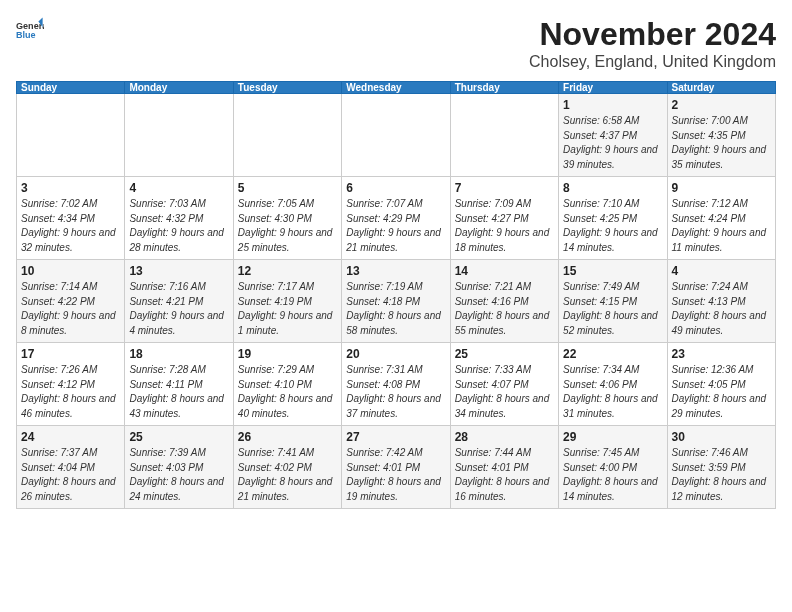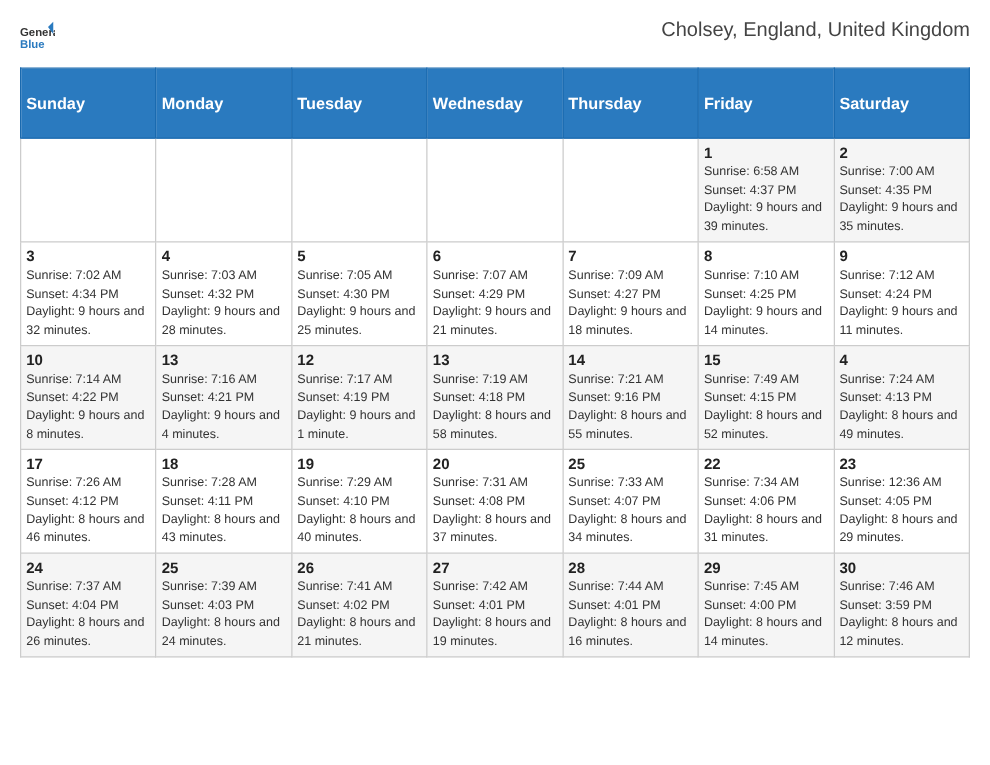--- a/index.html
+++ b/index.html
@@ -38,23 +38,23 @@
       color: #444;
     }
     table {
       width: 100%;
       border-collapse: collapse;
       table-layout: fixed;
     }
     thead tr th {
       background-color: #2a7abf;
       color: #fff;
-      font-size: 13px;
+      font-size: 10px;
       font-weight: bold;
-      padding: 20px 4px;
+      padding: 0 4px;
       text-align: left;
       border: 1px solid #1a6aaf;
     }
     tbody tr td {
       border: 1px solid #ccc;
       vertical-align: top;
       padding: 4px 4px;
       font-size: 10.5px;
       color: #222;
       min-height: 80px;
@@ -65,37 +65,39 @@
     }
     .day-number {
       font-weight: bold;
       font-size: 12px;
       margin-bottom: 2px;
     }
     .day-info {
       font-size: 10px;
       line-height: 1.45;
       color: #333;
+      font-style: italic;
     }
     .empty-cell {
       background: #fff !important;
     }
   </style>
 </head>
 <body>
 
 <div class="header-area">
   <div class="logo">
     <svg class="logo-icon" viewBox="0 0 40 40">
       <text x="0" y="18" font-size="13" font-weight="bold" fill="#333" font-family="Arial">General</text>
       <text x="0" y="32" font-size="13" font-weight="bold" fill="#2a7abf" font-family="Arial">Blue</text>
       <polygon points="32,8 38,2 38,16" fill="#2a7abf"></polygon>
     </svg>
   </div>
   <div class="title-area">
+    <div class="title-main">November 2024</div>
     <div class="title-sub">Cholsey, England, United Kingdom</div>
   </div>
 </div>
 
 <table>
   <thead>
     <tr>
     <th>Sunday</th>
         <th>Monday</th>
         <th>Tuesday</th>
@@ -190,21 +192,21 @@
         </td>
         <td>
           <div class="day-number">13</div>
           <div class="day-info">Sunrise: 7:19 AM
 Sunset: 4:18 PM
 Daylight: 8 hours and 58 minutes.</div>
         </td>
         <td>
           <div class="day-number">14</div>
           <div class="day-info">Sunrise: 7:21 AM
-Sunset: 9:16 PM
+Sunset: 4:16 PM
 Daylight: 8 hours and 55 minutes.</div>
         </td>
         <td>
           <div class="day-number">15</div>
           <div class="day-info">Sunrise: 7:49 AM
 Sunset: 4:15 PM
 Daylight: 8 hours and 52 minutes.</div>
         </td>
         <td>
           <div class="day-number">4</div>

